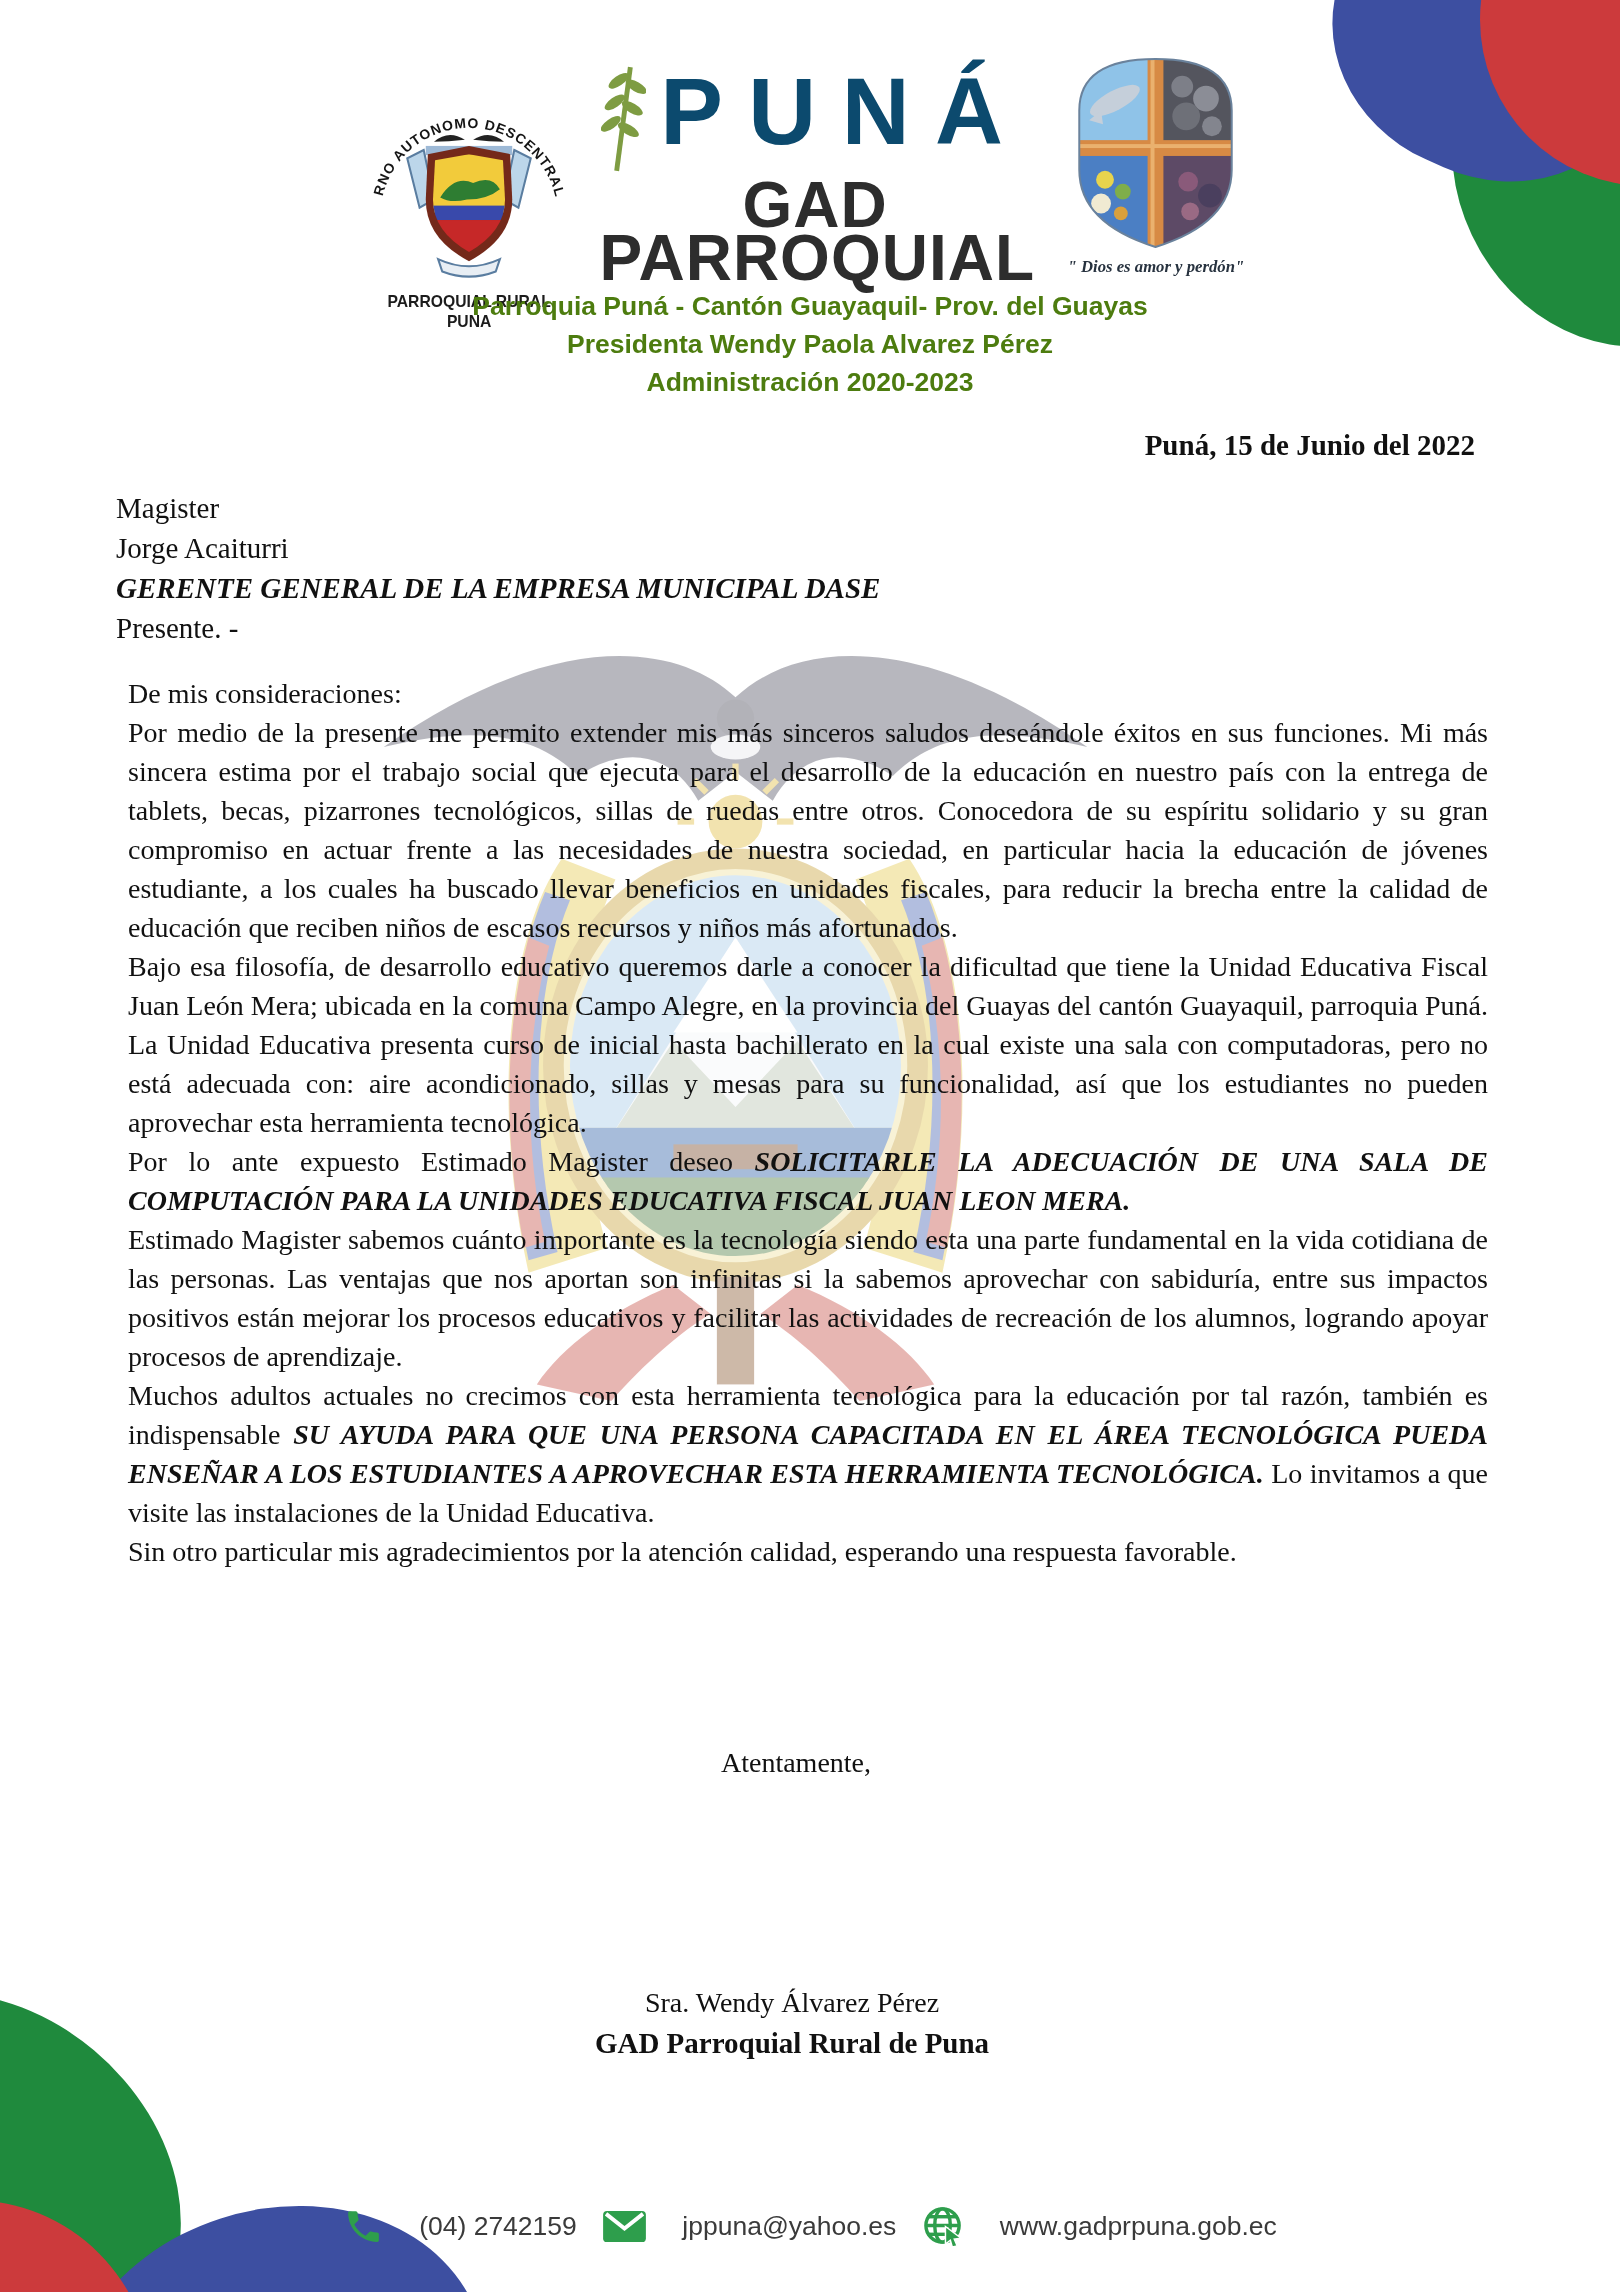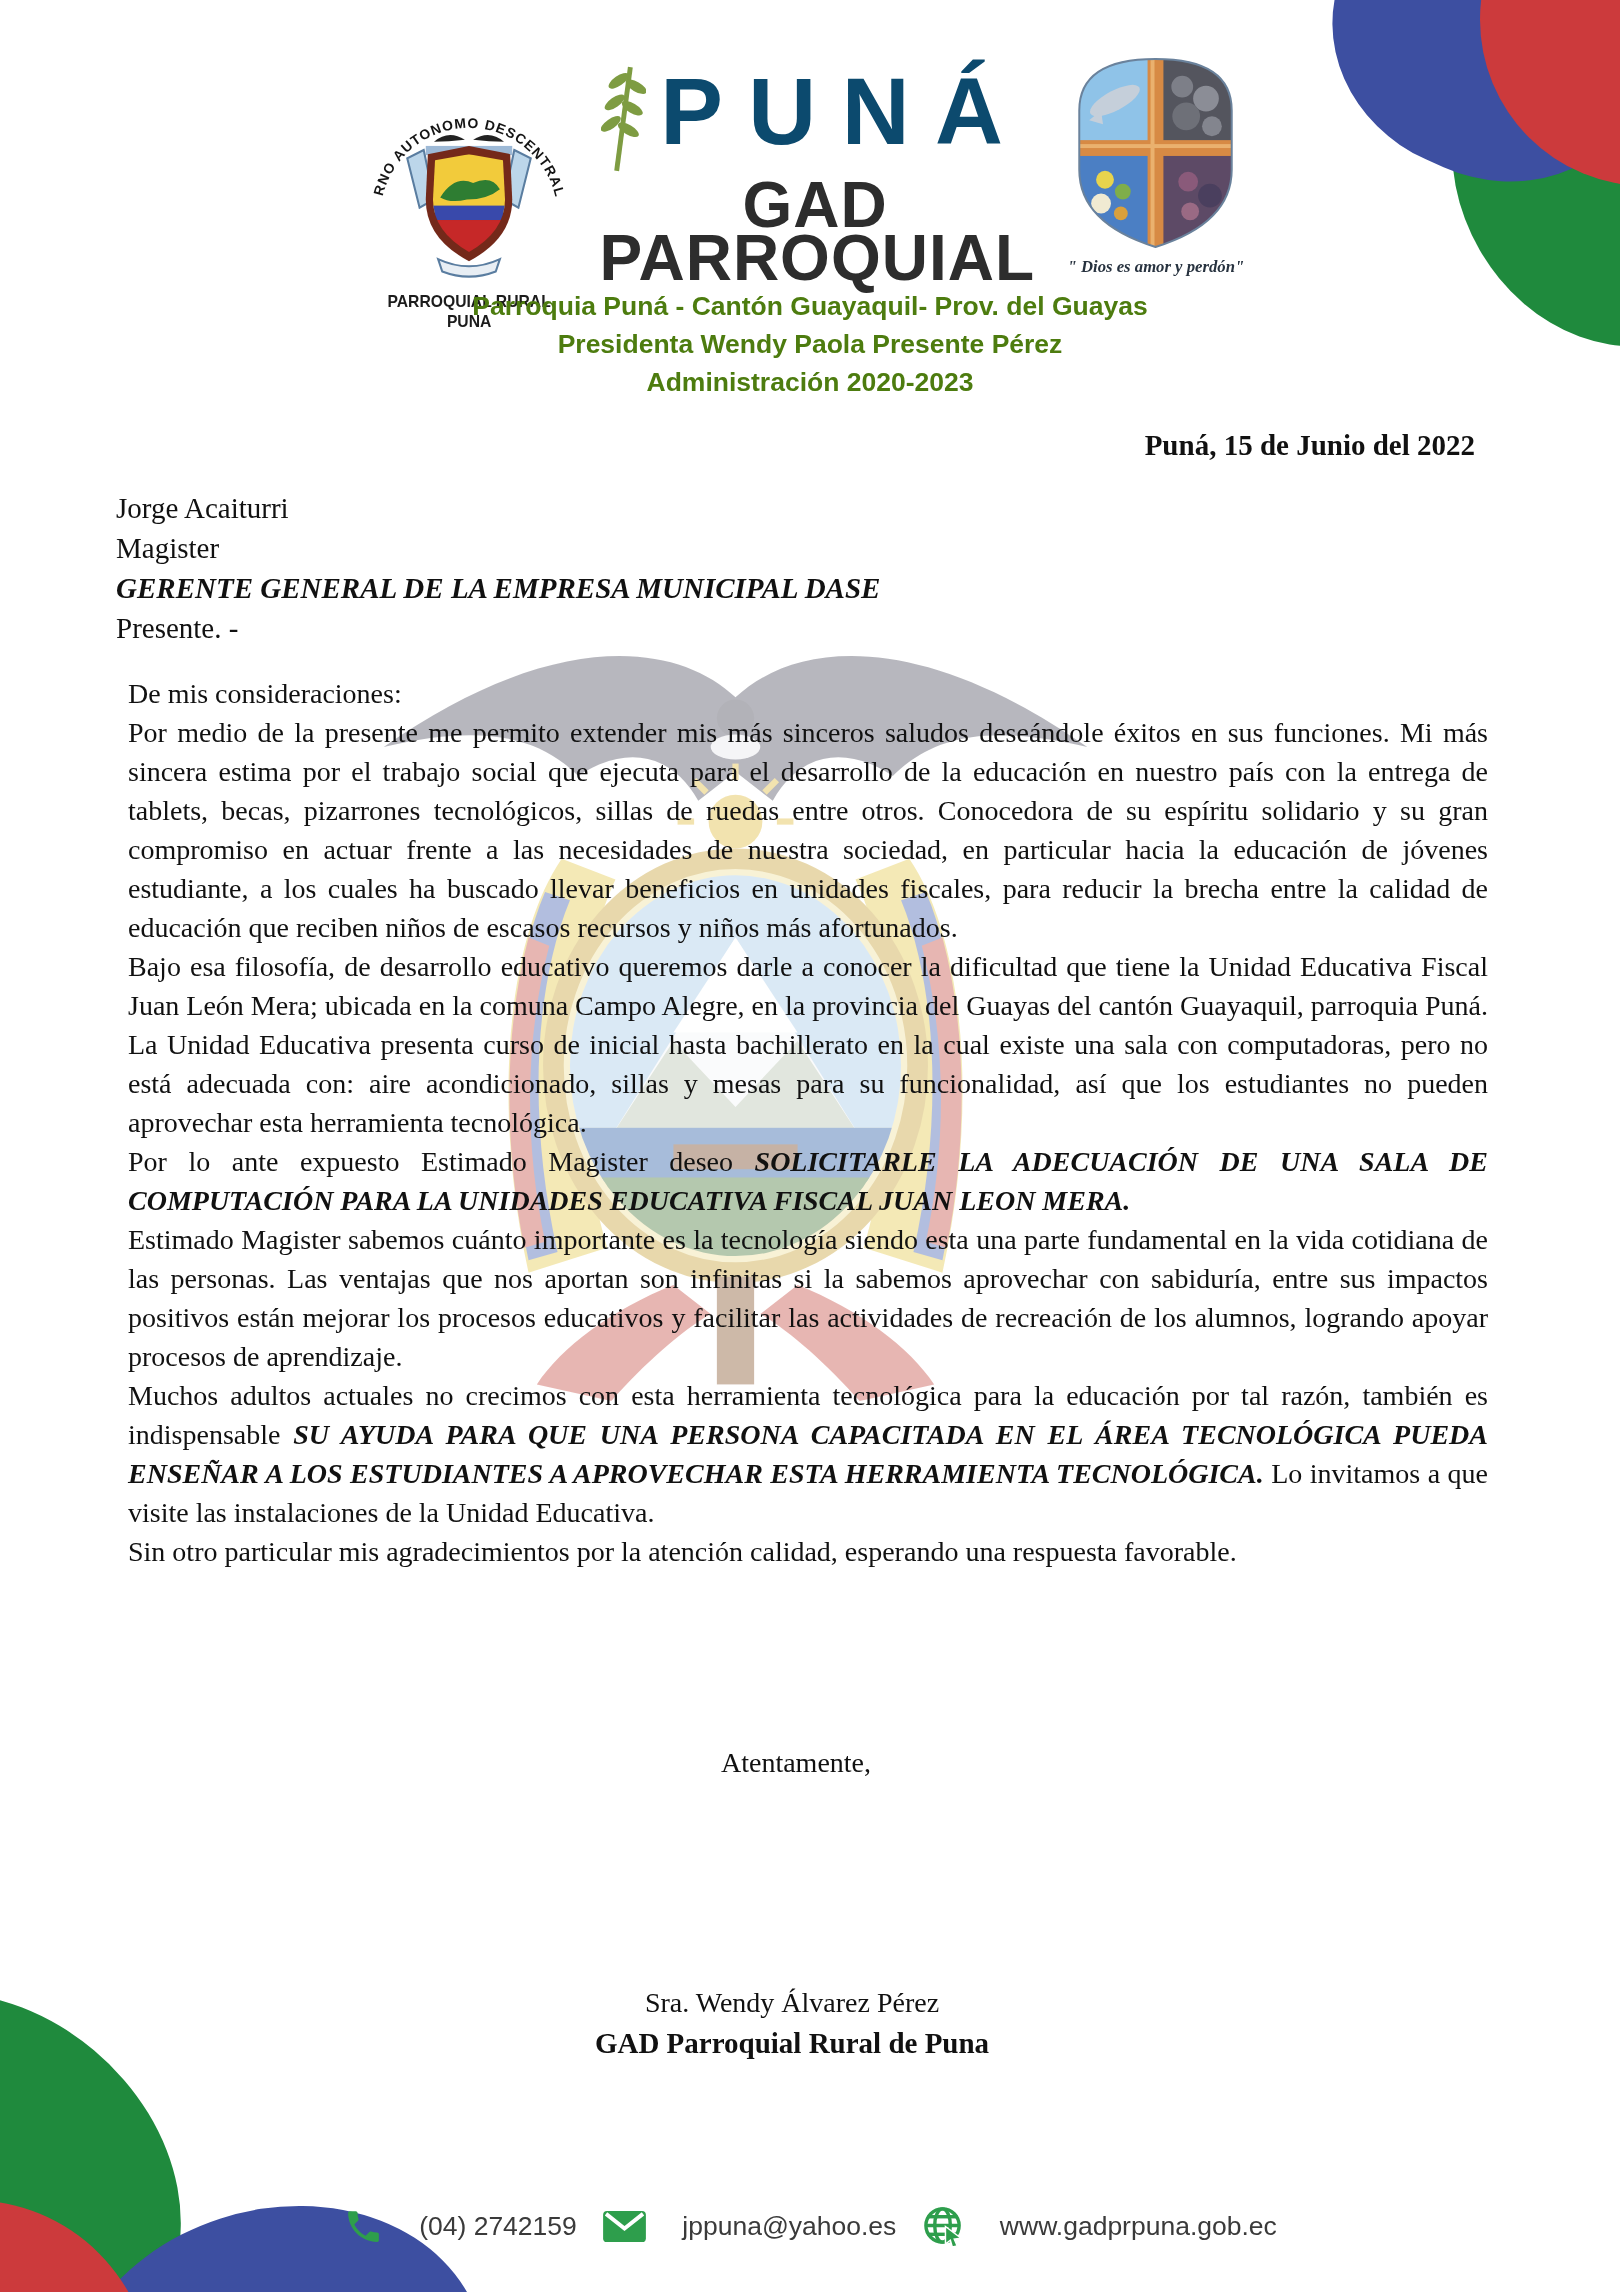--- a/index.html
+++ b/index.html
@@ -189,29 +189,29 @@
             <rect x="0" y="92" width="170" height="4" fill="#eab16e"></rect>
           </g>
           <path d="M85,6 Q162,6 162,58 L162,118 Q162,172 85,196 Q8,172 8,118 L8,58 Q8,6 85,6 Z" fill="none" stroke="#6a829c" stroke-width="2"></path>
         </svg>
         <div class="crest-motto">" Dios es amor y perdón"</div>
       </div>
     </div>
 
     <div class="org-lines">
       <div>Parroquia Puná - Cantón Guayaquil- Prov. del Guayas</div>
-      <div>Presidenta Wendy Paola Presente Pérez</div>
+      <div>Presidenta Wendy Paola Alvarez Pérez</div>
       <div>Administración 2020-2023</div>
     </div>
 
     <div class="date-line">Puná, 15 de Junio del 2022</div>
 
     <div class="recipient">
+      <div>Magister</div>
       <div>Jorge Acaiturri</div>
-      <div>Magister</div>
       <div class="bold-italic">GERENTE GENERAL DE LA EMPRESA MUNICIPAL DASE</div>
       <div>Presente. -</div>
     </div>
 
     <div class="body-text">
       <p>De mis consideraciones:</p>
       <p><span>Por medio de la presente me permito extender mis más sinceros saludos deseándole éxitos en sus funciones. Mi más sincera estima por el trabajo social que ejecuta para el desarrollo de la educación en nuestro país con la entrega de tablets, becas, pizarrones tecnológicos, sillas de ruedas entre otros. Conocedora de su espíritu solidario y su gran compromiso en actuar frente a las necesidades de nuestra sociedad, en particular hacia la educación de jóvenes estudiante, a los cuales ha buscado llevar beneficios en unidades fiscales, para reducir la brecha entre la calidad de educación que reciben niños de escasos recursos y niños más afortunados.</span></p>
       <p><span>Bajo esa filosofía, de desarrollo educativo queremos darle a conocer la dificultad que tiene la Unidad Educativa Fiscal Juan León Mera; ubicada en la comuna Campo Alegre, en la provincia del Guayas del cantón Guayaquil, parroquia Puná. La Unidad Educativa presenta curso de inicial hasta bachillerato en la cual existe una sala con computadoras, pero no está adecuada con: aire acondicionado, sillas y mesas para su funcionalidad, así que los estudiantes no pueden aprovechar esta herramienta tecnológica.</span></p>
       <p><span>Por lo ante expuesto Estimado Magister deseo </span><span class="run-bold-italic">SOLICITARLE LA ADECUACIÓN DE UNA SALA DE COMPUTACIÓN PARA LA UNIDADES EDUCATIVA FISCAL JUAN LEON MERA.</span></p>
       <p><span>Estimado Magister sabemos cuánto importante es la tecnología siendo esta una parte fundamental en la vida cotidiana de las personas. Las ventajas que nos aportan son infinitas si la sabemos aprovechar con sabiduría, entre sus impactos positivos están mejorar los procesos educativos y facilitar las actividades de recreación de los alumnos, logrando apoyar procesos de aprendizaje.</span></p>

